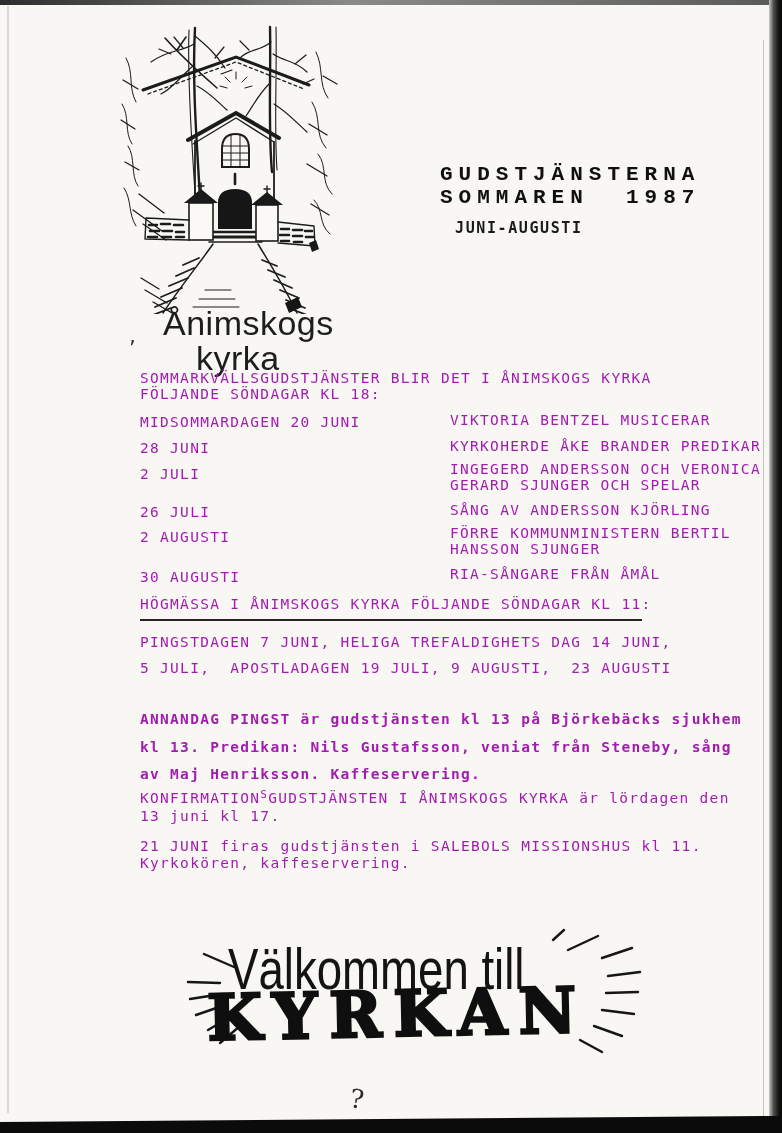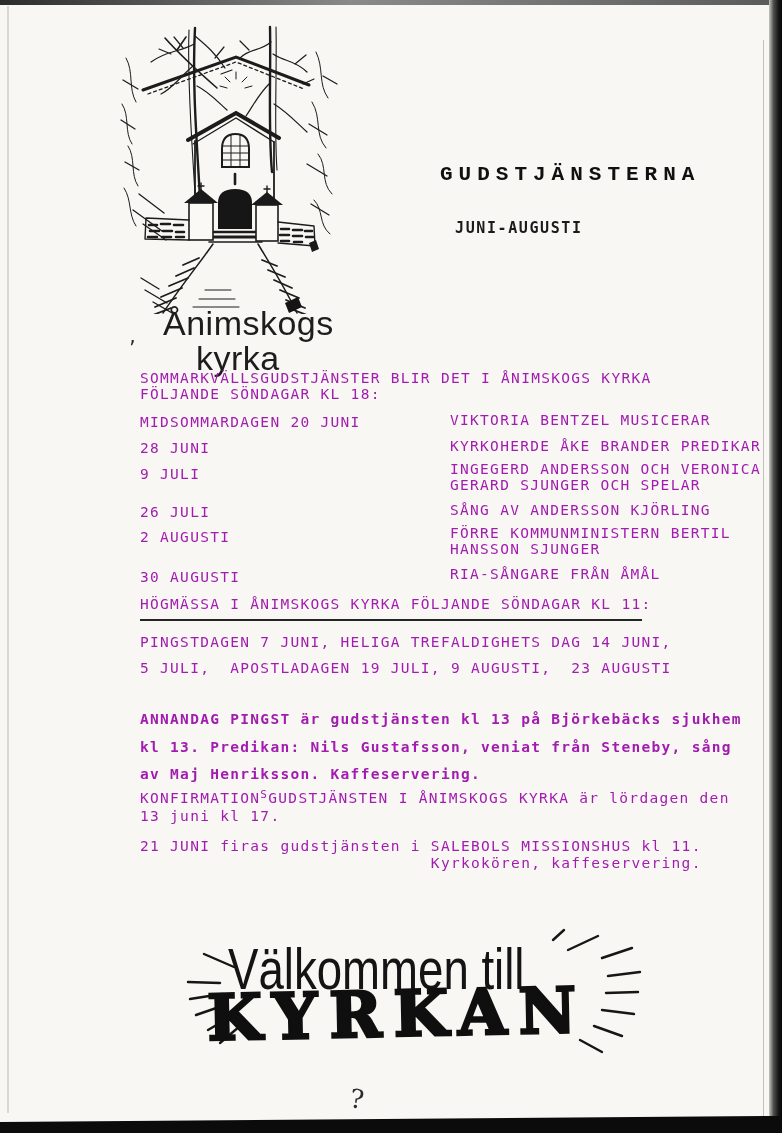--- a/index.html
+++ b/index.html
@@ -19,21 +19,21 @@
   .edge-left{position:absolute;left:7px;top:6px;bottom:20px;width:1.5px;background:#d8d7d4;}
 
   .abs{position:absolute;}
   .mono{
     position:absolute;font-family:"DejaVu Sans Mono",monospace;
     font-size:14.5px;letter-spacing:1.3px;line-height:16px;
     color:#a21caf;white-space:pre-wrap;
   }
   .lh25{line-height:25.5px;}
   .lh27{line-height:27.7px;font-weight:bold;}
-  .lh16{line-height:16.5px;text-align:right;}
+  .lh16{line-height:16.5px;}
   .title{
     position:absolute;left:440px;top:163px;
     font-family:"Liberation Mono",monospace;font-weight:700;
     font-size:21px;letter-spacing:6px;line-height:23px;
     color:#101010;white-space:pre;
   }
   .subtitle{
     position:absolute;left:455px;top:219px;
     font-family:"DejaVu Sans Mono",monospace;font-weight:700;
     font-size:15px;letter-spacing:1.6px;color:#1b1b1b;white-space:pre;text-align:center;
@@ -129,37 +129,37 @@
 
       <path d="M197,30 C205,46 199,62 209,76 M193,80 C203,96 195,112 207,126 M199,132 C209,144 201,160 213,172 M195,178 C205,188 199,202 211,212" stroke-width="1"></path>
       <path d="M190,102 l18,11 M188,142 l20,12 M192,182 l18,11 M204,54 l14,8" stroke-width="1.3"></path>
 
       <path d="M46,16 C62,34 82,52 98,66 M58,28 l9,-13" stroke-width="1.6"></path>
 
       <path d="M166,281 l13,-6 l4,10 l-13,6 Z" fill="#151515" stroke="none"></path>
     </g>
   </svg>
 
-  <div class="title"><span>GUDSTJÄNSTERNA</span><br></div>
+  <div class="title"><span>GUDSTJÄNSTERNA</span><br><span>SOMMAREN  1987</span></div>
   <div class="subtitle">JUNI-AUGUSTI</div>
 
   <div class="churchname" style="left:163px;top:306px;">Ånimskogs</div>
   <div class="churchname" style="left:196px;top:341px;">kyrka</div>
   <div class="tickmark">’</div>
 
   <div class="mono" style="left:140px;top:370px;">SOMMARKVÄLLSGUDSTJÄNSTER BLIR DET I ÅNIMSKOGS KYRKA
 FÖLJANDE SÖNDAGAR KL 18:</div>
 
   <div class="mono" style="left:140px;top:414px;">MIDSOMMARDAGEN 20 JUNI</div>
   <div class="mono" style="left:450px;top:412px;">VIKTORIA BENTZEL MUSICERAR</div>
 
   <div class="mono" style="left:140px;top:440px;">28 JUNI</div>
   <div class="mono" style="left:450px;top:438px;">KYRKOHERDE ÅKE BRANDER PREDIKAR</div>
 
-  <div class="mono" style="left:140px;top:466px;">9 JULI</div>
+  <div class="mono" style="left:140px;top:466px;">2 JULI</div>
   <div class="mono" style="left:450px;top:461px;">INGEGERD ANDERSSON OCH VERONICA
 GERARD SJUNGER OCH SPELAR</div>
 
   <div class="mono" style="left:140px;top:504px;">26 JULI</div>
   <div class="mono" style="left:450px;top:502px;">SÅNG AV ANDERSSON KJÖRLING</div>
 
   <div class="mono" style="left:140px;top:529px;">2 AUGUSTI</div>
   <div class="mono" style="left:450px;top:525px;">FÖRRE KOMMUNMINISTERN BERTIL
 HANSSON SJUNGER</div>
 

